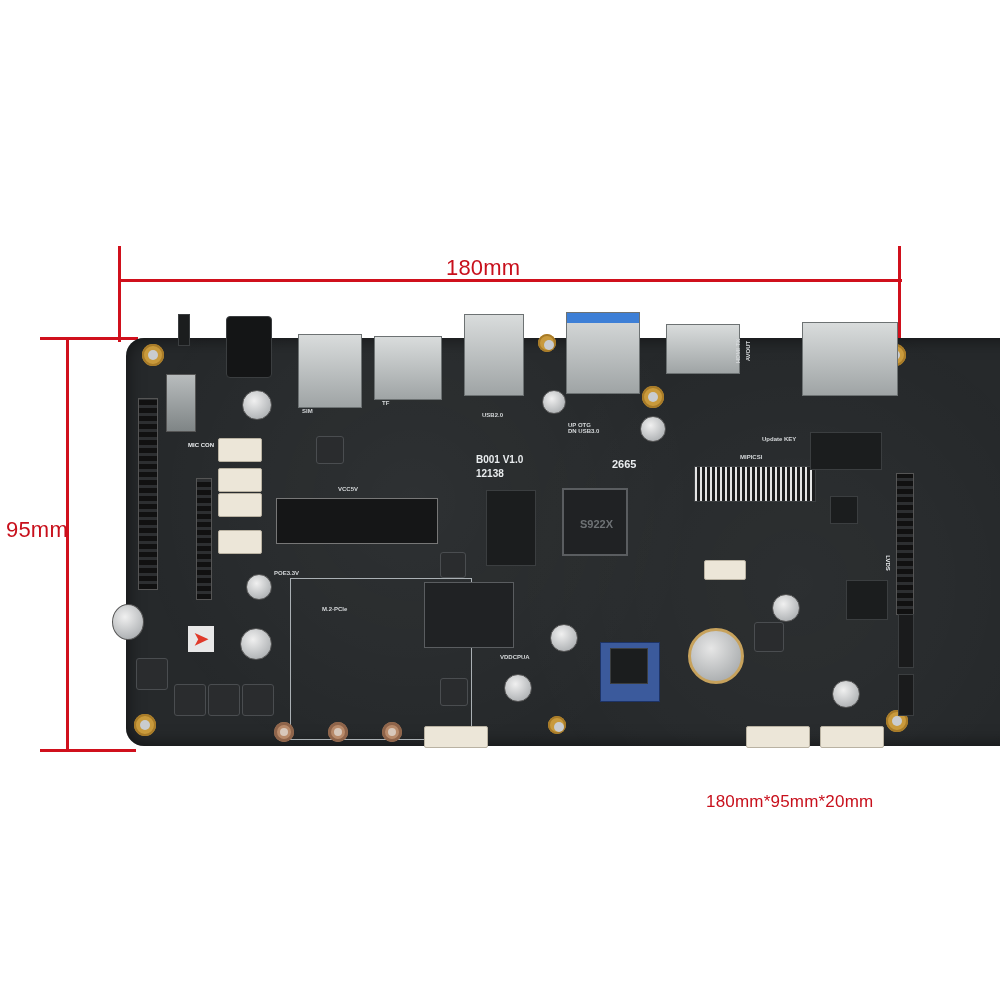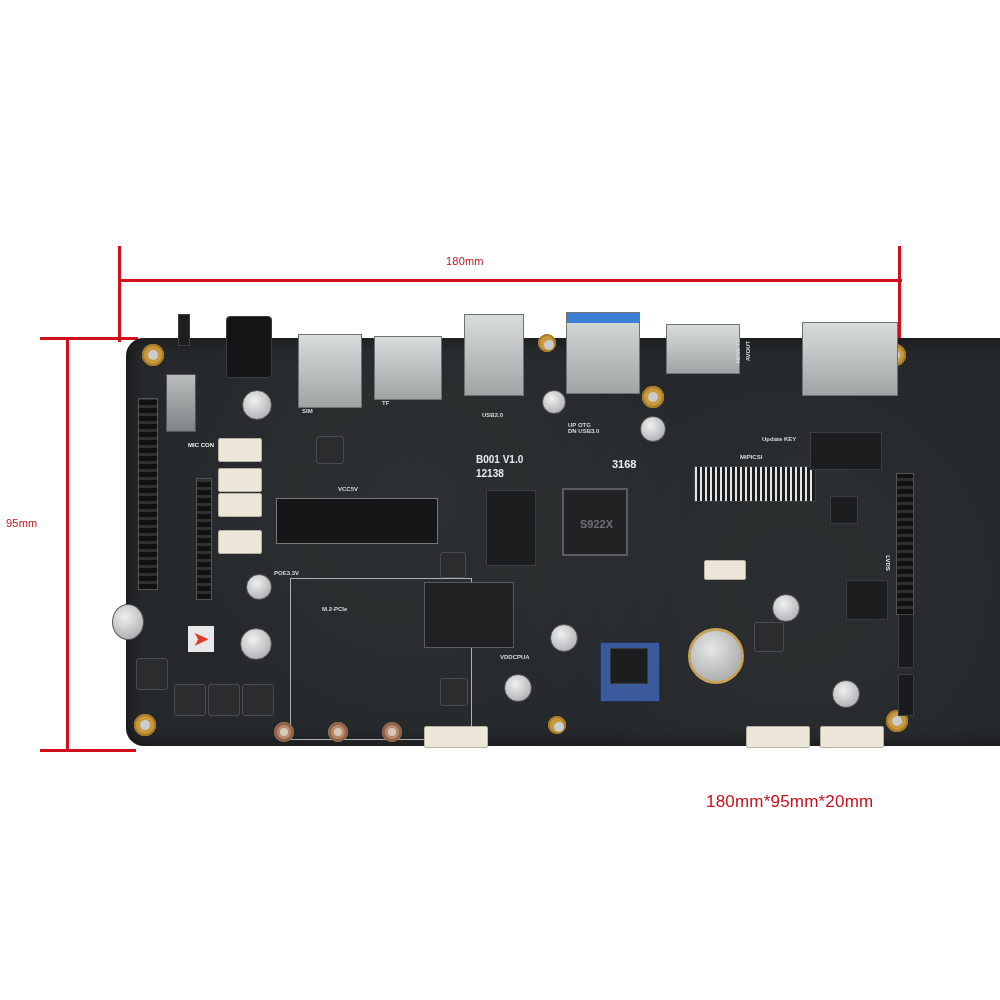--- a/index.html
+++ b/index.html
@@ -1,19 +1,19 @@
 <!DOCTYPE html>
 <html><head>
   <meta charset="utf-8">
   <style>
     html, body { margin:0; padding:0; }
     body { width:1000px; height:1000px; background:#ffffff; position:relative; overflow:hidden; font-family:"Liberation Sans", sans-serif; }
     .abs { position:absolute; }
     .dim-line { position:absolute; background:#d0101c; }
-    .dim-label { position:absolute; color:#c8101c; font-family:"Liberation Sans", sans-serif; font-size:11px; font-weight:400; letter-spacing:0.2px; }
+    .dim-label { position:absolute; color:#c8101c; font-family:"Liberation Sans", sans-serif; font-size:22px; font-weight:400; letter-spacing:0.2px; }
     .board { position:absolute; left:126px; top:338px; width:956px; height:408px; background:#26292b; border-radius:18px; box-shadow: inset 0 0 18px rgba(0,0,0,0.6); font-weight: bold; }
     .board-tex { position:absolute; inset:0; border-radius:18px; background:
       radial-gradient(circle at 30% 40%, rgba(255,255,255,0.04), transparent 40%),
       radial-gradient(circle at 70% 60%, rgba(255,255,255,0.03), transparent 40%); }
     .hole { position:absolute; width:22px; height:22px; border-radius:50%; background:#c99a3c; box-shadow: 0 0 0 2px #a87b28 inset; }
     .hole::after { content:""; position:absolute; left:6px; top:6px; width:10px; height:10px; border-radius:50%; background:#c9ccd0; }
     .copper-hole { position:absolute; width:20px; height:20px; border-radius:50%; background:#b88a6a; box-shadow:0 0 0 3px #8f644a inset; }
     .copper-hole::after { content:""; position:absolute; left:6px; top:6px; width:8px; height:8px; border-radius:50%; background:#d8c8bb; }
     .metal { position:absolute; background:linear-gradient(180deg,#d9dcdc,#9fa4a5); border:1px solid #6d7273; }
     .metal-dark { position:absolute; background:linear-gradient(180deg,#b8bcbd,#7f8586); border:1px solid #555; }
@@ -92,21 +92,21 @@
 
   <div class="silk-s" style="left:212px; top:148px;">VCC5V</div>
   <div class="silk-s" style="left:148px; top:232px;">POE3.3V</div>
 
   <div class="chip" style="left:150px; top:160px; width:160px; height:44px; background:#151617; border-color:#777;"></div>
   <div class="abs" style="left:164px; top:240px; width:180px; height:160px; border:1px solid #aab0b4;"></div>
   <div class="silk-s" style="left:196px; top:268px;">M.2-PCIe</div>
 
   <div class="silk" style="left:350px; top:116px; font-size:10px;">B001 V1.0</div>
   <div class="silk" style="left:350px; top:130px; font-size:10px;">12138</div>
-  <div class="silk" style="left:486px; top:120px; font-size:11px;">3168</div>
+  <div class="silk" style="left:486px; top:120px; font-size:11px;">2665</div>
 
   <div class="chip" style="left:360px; top:152px; width:48px; height:74px;"></div>
   <div class="chip-big" style="left:436px; top:150px; width:62px; height:64px;"></div>
   <div class="silk" style="left:454px; top:180px; font-size:11px; color:#6e7275;">S922X</div>
   <div class="chip-big" style="left:298px; top:244px; width:88px; height:64px; border-width:1px;"></div>
   <div class="silk-s" style="left:374px; top:316px;">VDDCPUA</div>
 
   <div class="chip" style="left:568px; top:128px; width:120px; height:34px; background:repeating-linear-gradient(90deg,#e4e4e4 0 2px,#1c1d1e 2px 5px);"></div>
   <div class="silk-s" style="left:614px; top:116px;">MIPICSI</div>
 

